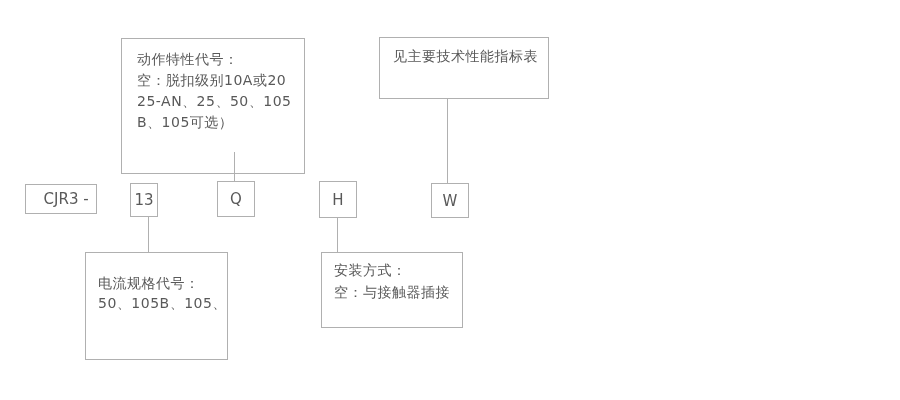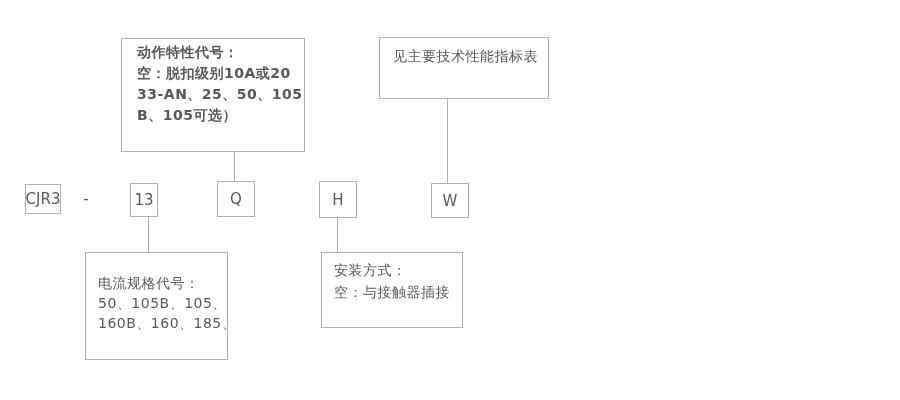--- a/index.html
+++ b/index.html
@@ -35,44 +35,44 @@
     display: flex;
     align-items: center;
     justify-content: center;
   }
   .vline {
     position: absolute;
     width: 1px;
     background: #b0b0b0;
   }
   
-  #callout-action   { left: 121px; top: 38px;  width: 184px; height: 114px; padding: 3px 4px 0 15px; line-height: 21px; font-weight: bold; }
+  #callout-action   { left: 121px; top: 38px;  width: 184px; height: 136px; padding: 10px 4px 0 15px; line-height: 21px; }
   #callout-setting  { left: 379px; top: 37px;  width: 170px; height: 62px;  padding: 7px 4px 0 13px; line-height: 22px; }
   #callout-current  { left: 85px;  top: 252px; width: 143px; height: 108px; padding: 20px 4px 0 12px; line-height: 20px; }
   #callout-mounting { left: 321px; top: 252px; width: 142px; height: 76px;  padding: 6px 4px 5px 12px; line-height: 22px; }
-  #code-model { left: 25px;  top: 184px; width: 36px; height: 30px; }
+  #code-model { left: 25px;  top: 184px; width: 72px; height: 30px; }
   #code-sep   { left: 79px;  top: 184px; width: 14px; height: 30px; }
   #code-13    { left: 130px; top: 183px; width: 28px; height: 34px; }
   #code-q     { left: 217px; top: 181px; width: 38px; height: 36px; }
   #code-h     { left: 319px; top: 181px; width: 38px; height: 37px; }
   #code-w     { left: 431px; top: 183px; width: 38px; height: 35px; }
   #line-action-q   { left: 234px; top: 152px; height: 29px; }
   #line-setting-w  { left: 447px; top: 99px;  height: 84px; }
   #line-13-current { left: 148px; top: 217px; height: 35px; }
   #line-h-mounting { left: 337px; top: 218px; height: 34px; }
 </style>
 </head>
 <body>
 
 <div class="canvas">
 
   <div class="box callout" id="callout-action">
     <div class="ln">动作特性代号：</div>
     <div class="ln">空：脱扣级别10A或20</div>
-    <div class="ln">33-AN、25、50、105</div>
+    <div class="ln">25-AN、25、50、105</div>
     <div class="ln">B、105可选）</div>
   </div>
 
   <div class="box callout" id="callout-setting">
     <div class="ln">见主要技术性能指标表</div>
   </div>
 
   <div class="vline" id="line-action-q"></div>
   <div class="vline" id="line-setting-w"></div>
   <div class="vline" id="line-13-current"></div>
@@ -81,21 +81,20 @@
   <div class="box code" id="code-model">CJR3</div>
   <span class="dash" id="code-sep">-</span>
   <div class="box code" id="code-13">13</div>
   <div class="box code" id="code-q">Q</div>
   <div class="box code" id="code-h">H</div>
   <div class="box code" id="code-w">W</div>
 
   <div class="box callout" id="callout-current">
     <div class="ln">电流规格代号：</div>
     <div class="ln">50、105B、105、</div>
-    <div class="ln">160B、160、185、</div>
   </div>
 
   <div class="box callout" id="callout-mounting">
     <div class="ln">安装方式：</div>
     <div class="ln">空：与接触器插接</div>
   </div>
 
 </div>
 
 </body></html>

